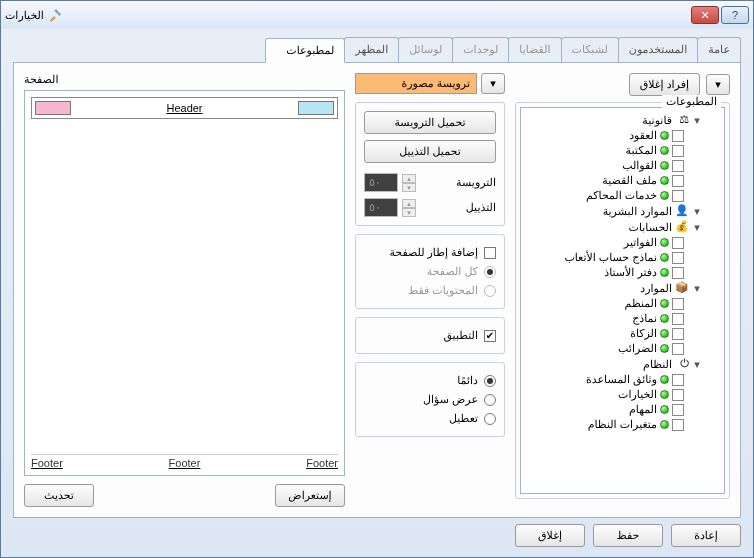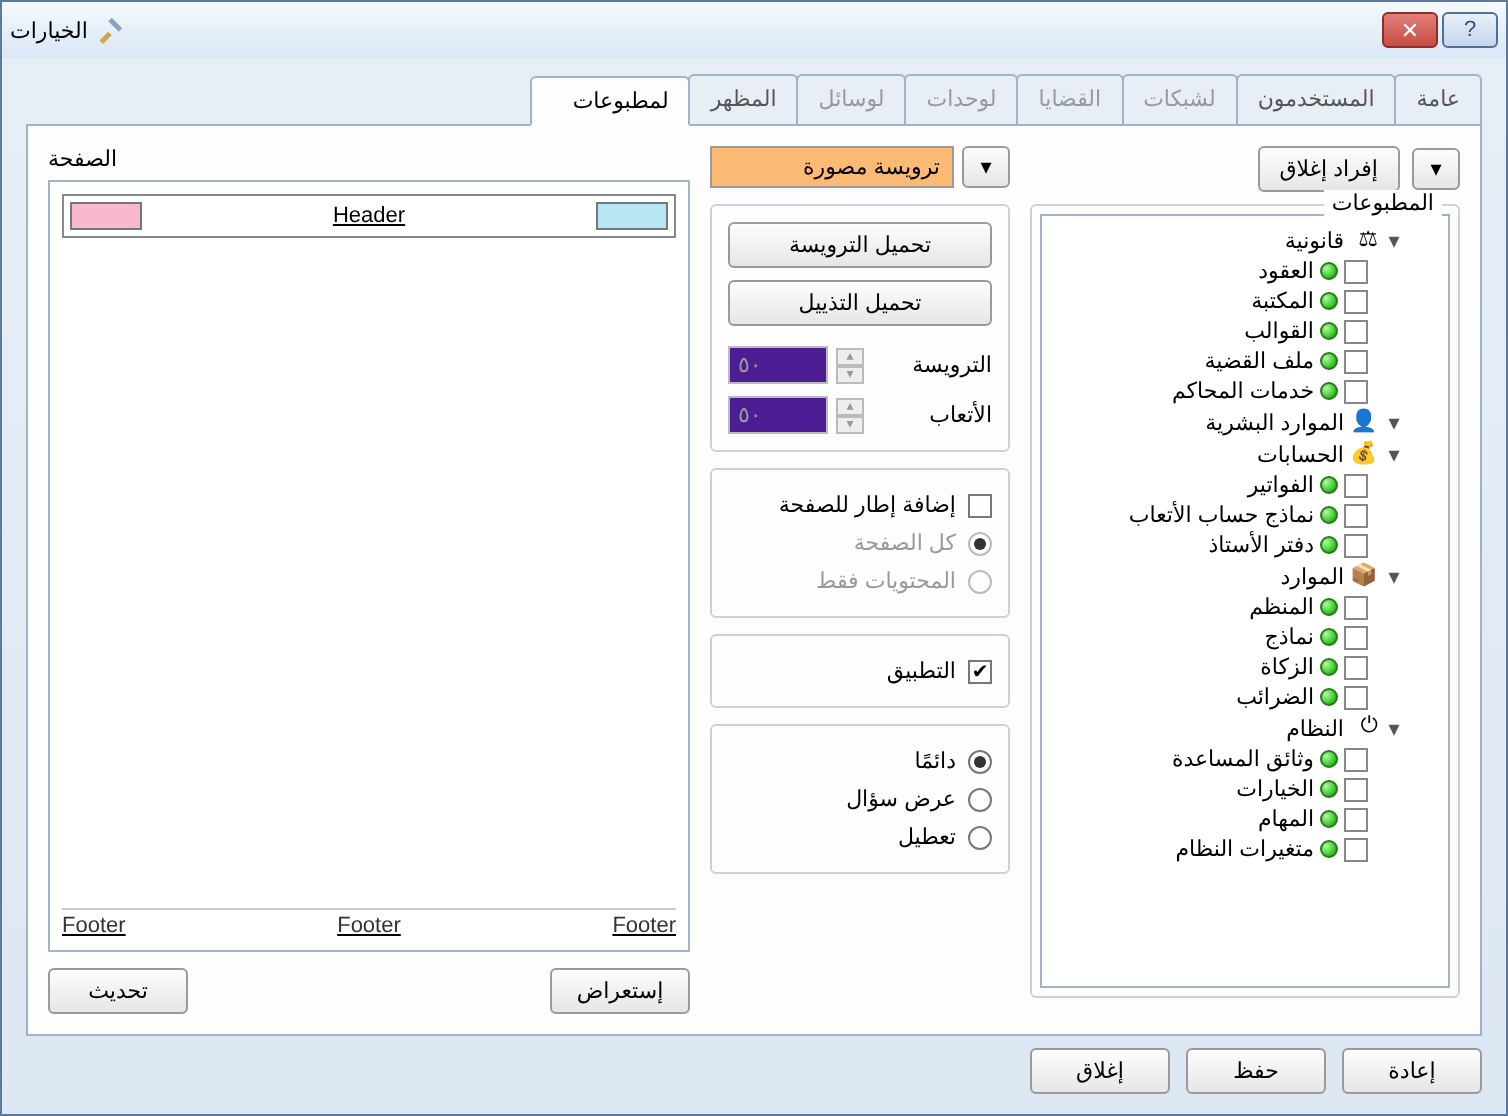--- a/index.html
+++ b/index.html
@@ -30,21 +30,21 @@
 .tnode .ar { width:10px; color:#555; text-align:center; }
 .tnode .ic { width:14px; height:14px; display:inline-block; }
 .tnode .chk { width:12px; height:12px; border:1px solid #888; background:#fff; }
 .tnode .led { width:9px; height:9px; border-radius:50%; background:radial-gradient(circle at 30% 30%, #b5f7a6, #3bcf2b 60%, #1e7a12); border:1px solid #2a7a1c; }
 .tnode.ind1 { padding-right:18px; }
 .tnode.ind2 { padding-right:36px; }
 .lbl { white-space:nowrap; }
 .midtop { display:flex; gap:4px; align-items:center; margin-bottom:8px; }
 .drop { flex:1; border:1px solid #9a9a9a; background:#fdba74; padding:3px 6px; display:flex; align-items:center; justify-content:space-between; }
 .spin { display:flex; align-items:center; gap:4px; }
-.spin .sbox { width:50px; border:1px solid #bbb; background:#4c1d95; color:#999; padding:2px 4px; text-align:left; }
+.spin .sbox { width:34px; border:1px solid #bbb; background:#404040; color:#999; padding:2px 4px; text-align:left; }
 .spin .sbtns { display:flex; flex-direction:column; }
 .spin .sbtns div { width:14px; height:9px; border:1px solid #bbb; background:#eee; font-size:7px; line-height:7px; text-align:center; color:#999; }
 .radio, .check { display:flex; align-items:center; gap:6px; padding:3px 0; }
 .radio .r { width:12px; height:12px; border:1px solid #777; border-radius:50%; display:flex; align-items:center; justify-content:center; }
 .radio .r.sel::after { content:""; width:6px; height:6px; border-radius:50%; background:#333; }
 .radio.dis { color:#999; }
 .radio.dis .r { border-color:#bbb; }
 .check .c { width:12px; height:12px; border:1px solid #777; display:flex; align-items:center; justify-content:center; font-size:10px; }
 .pgtitle { text-align:left; margin-bottom:4px; }
 .preview { border:1px solid #9fb3ca; background:#fff; flex:1; display:flex; flex-direction:column; padding:6px;text-decoration:underline; }
@@ -219,21 +219,21 @@
             <span>الترويسة</span>
             <div class="spin">
               <div class="sbtns">
                   <div>▴</div>
                   <div>▾</div>
                 </div>
               <div class="sbox">٥٠</div>
             </div>
           </div>
           <div style="display:flex; align-items:center; justify-content:space-between;">
-            <span>الأتعاب</span>
+            <span>التذييل</span>
             <div class="spin">
               <div class="sbtns">
                   <div>▴</div>
                   <div>▾</div>
                 </div>
               <div class="sbox">٥٠</div>
             </div>
           </div>
         </div>
         <div class="group">

